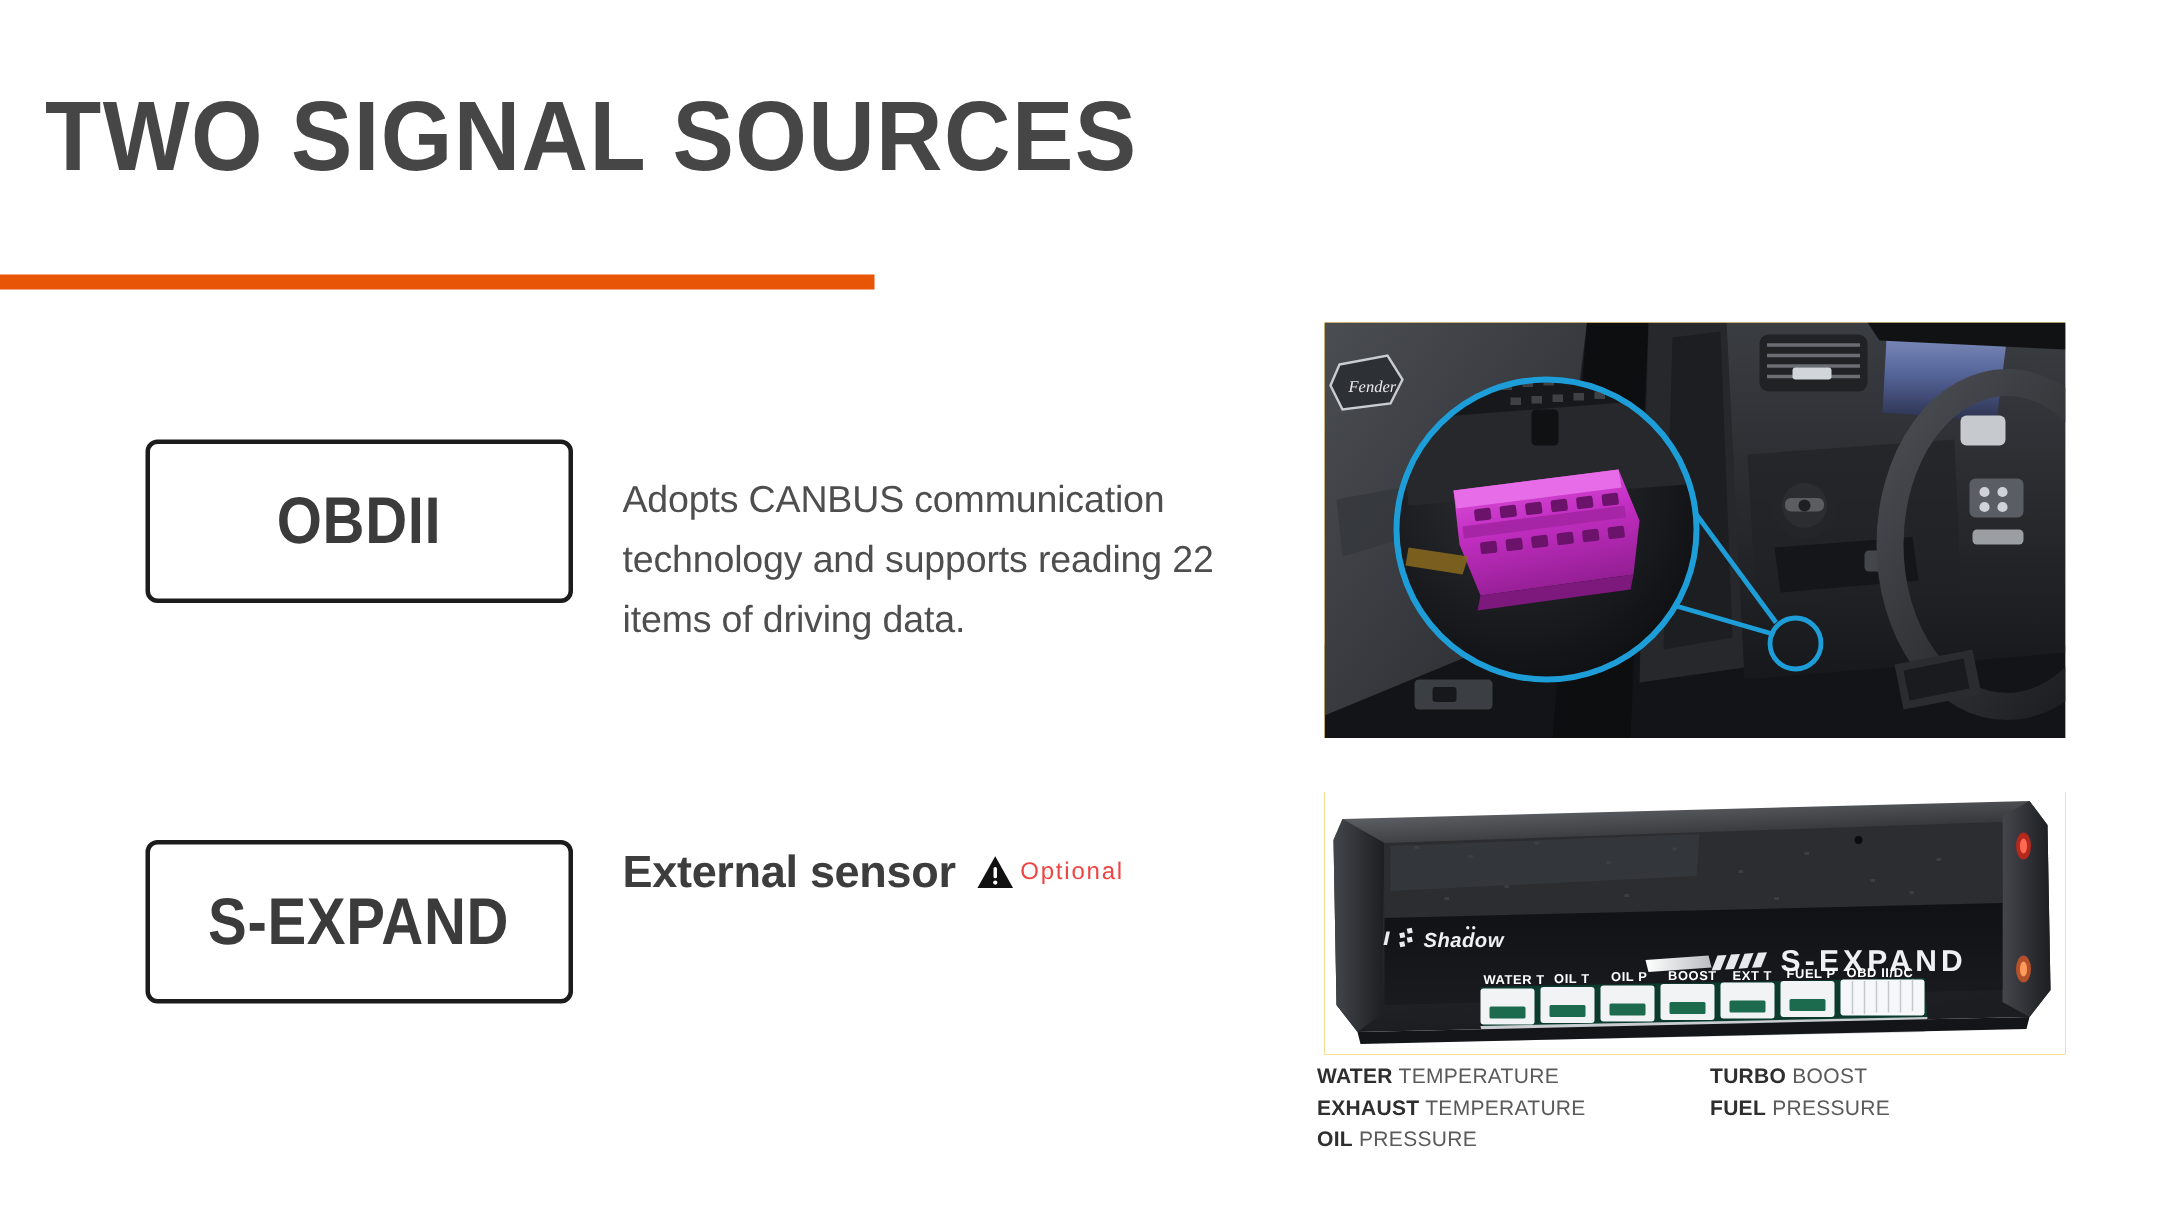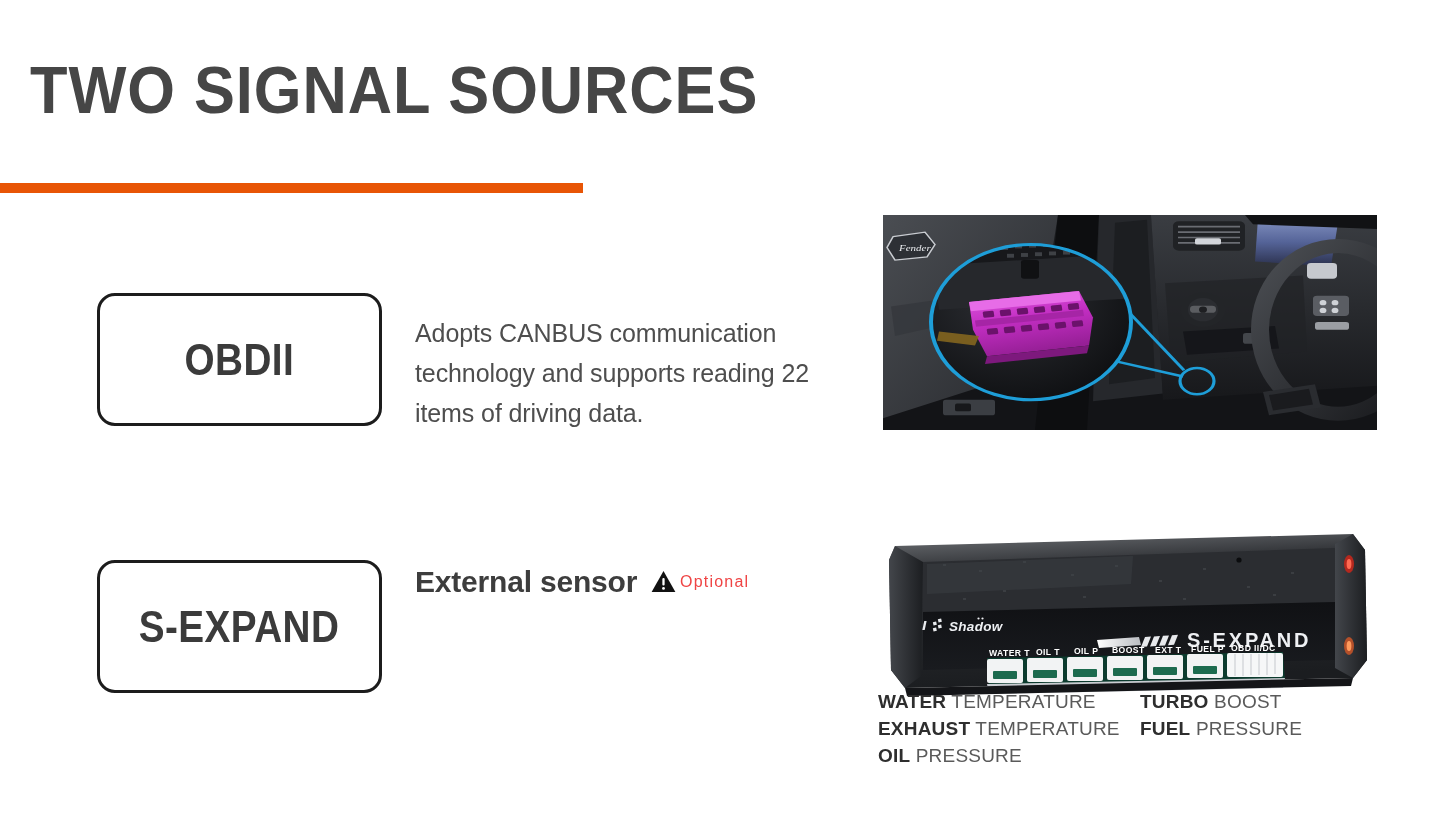--- a/index.html
+++ b/index.html
@@ -30,23 +30,23 @@
   }
 
   
   .left-col{ position:absolute; left:0; top:215px; width:870px; height:600px; }
 
   .row{ position:absolute; left:0; width:870px; display:flex; }
   .row-obd{ top:78px; }
   .row-exp{ top:345px; }
 
   .tag-box{
-    width:285px; height:133px;
+    width:285px; height:109px;
     border:3.5px solid #1c1c1c;
-    border-radius:18px;
+    border-radius:8px;
     background:#fff;
     display:flex; align-items:center; justify-content:center;
     margin-left:97px;
     flex:0 0 auto;
   }
   .tag-label{
     font-family:"Liberation Sans Narrow","Liberation Sans",sans-serif;
     font-weight:700;
     font-size:44px;
     color:#3b3b3b;
@@ -85,43 +85,43 @@
     letter-spacing:-0.1px;
   }
   .body-text.tight{ margin-top:13px; }
 
   
   .right-col{ position:absolute; left:883px; top:215px; width:494px; }
 
   
   .photo-car{
     position:relative;
-    width:494px; height:215px;
+    width:494px; height:277px;
     overflow:hidden;
     background:#eab308;
   }
   .car-svg{ position:absolute; inset:0; width:100%; height:100%; display:block; }
 
   
   .photo-dev{
     position:absolute; left:0; top:313px;
     width:494px; height:175px;
     overflow:hidden;
     background:#eab308;
   }
   .dev-svg{ position:absolute; inset:0; width:100%; height:100%; display:block; }
 
   
   .sensor-list{
-    position:absolute; left:-5px; top:476px;
+    position:absolute; left:-5px; top:494px;
     width:545px;
     display:grid;
     grid-template-columns:262px 283px;
     row-gap:5px;
-    font-size:19px;
+    font-size:14px;
     color:#5a5a5a;
     letter-spacing:0.2px;
   }
   .sensor-item b{ color:#2e2e2e; font-weight:700; }
   .sensor-item{ white-space:nowrap; }
 </style>
 </head>
 <body>
 
 <div class="slide-title">TWO SIGNAL SOURCES</div>

